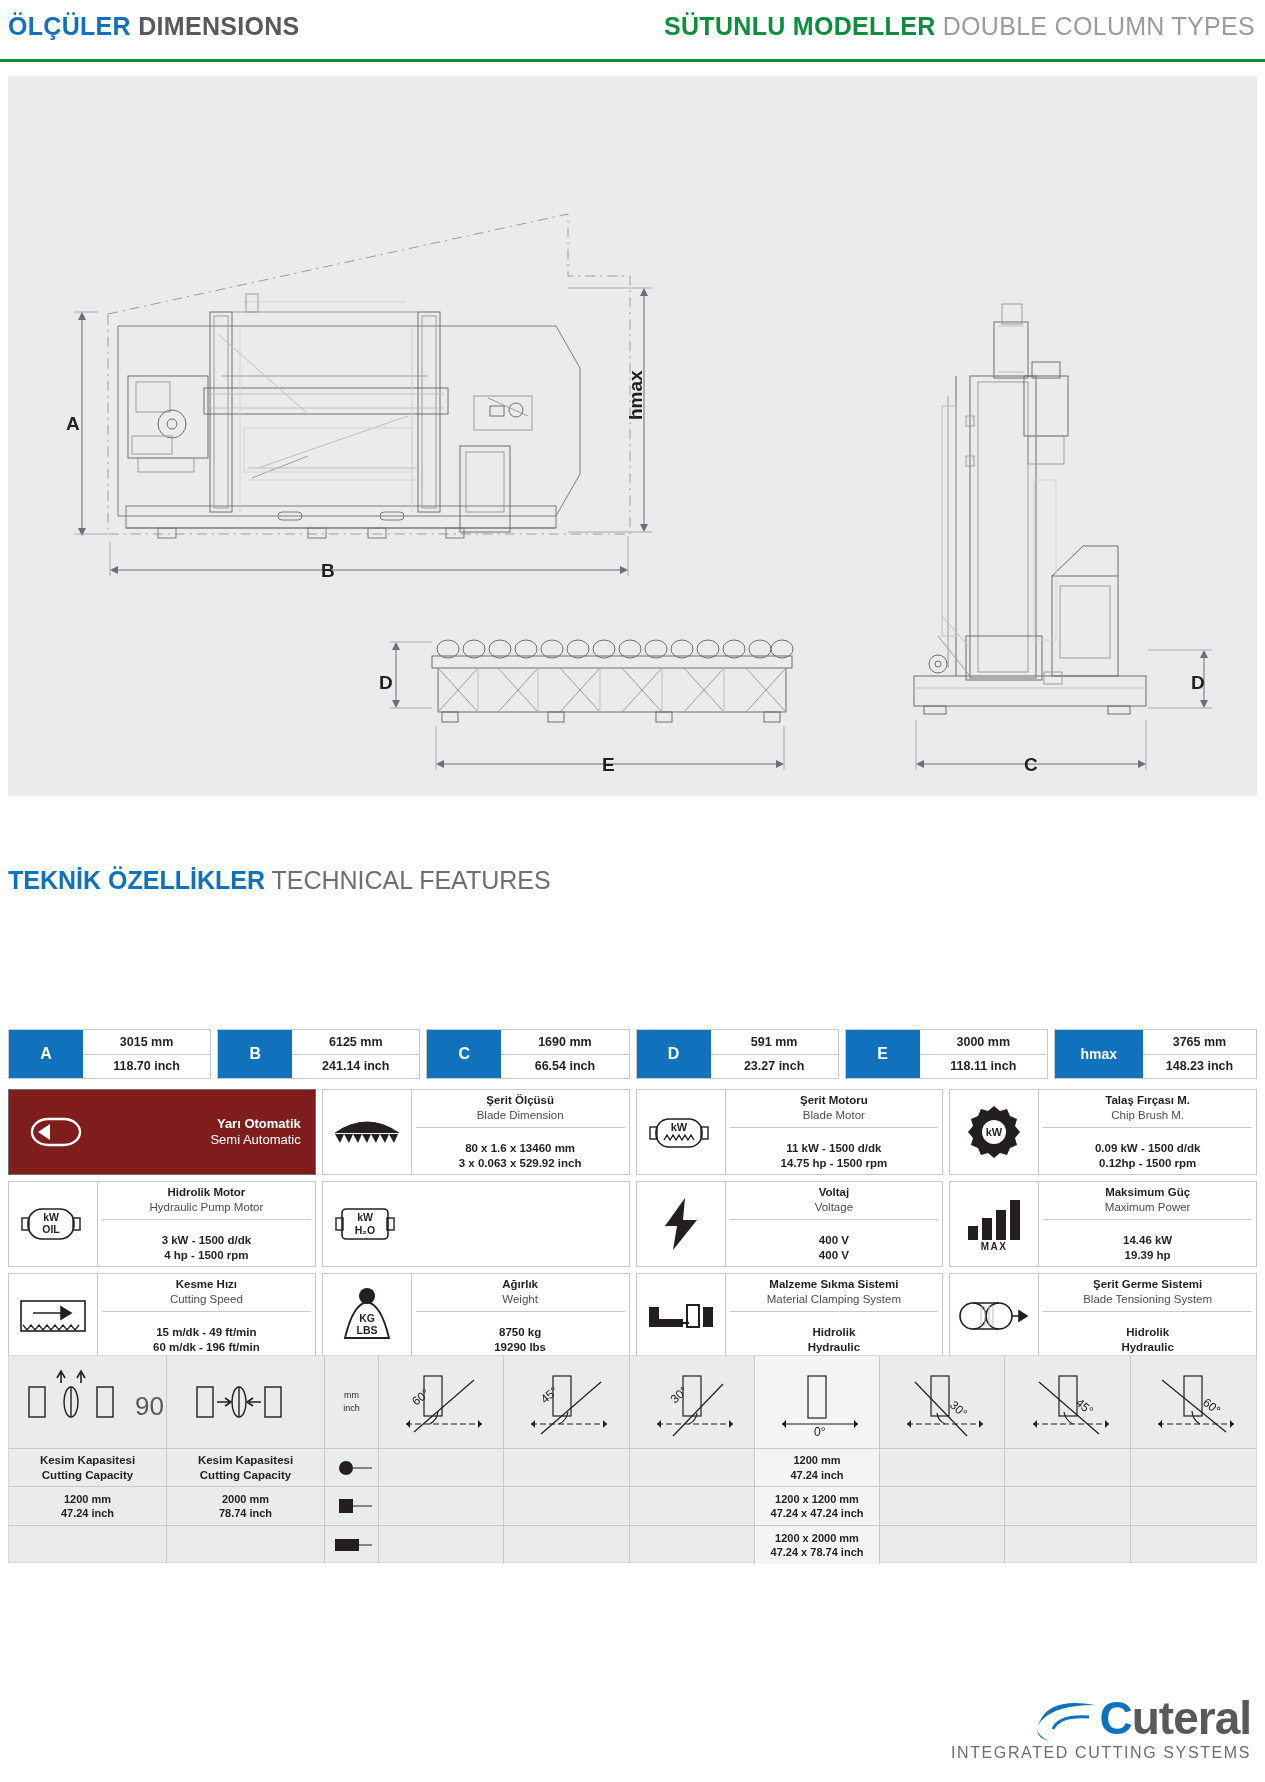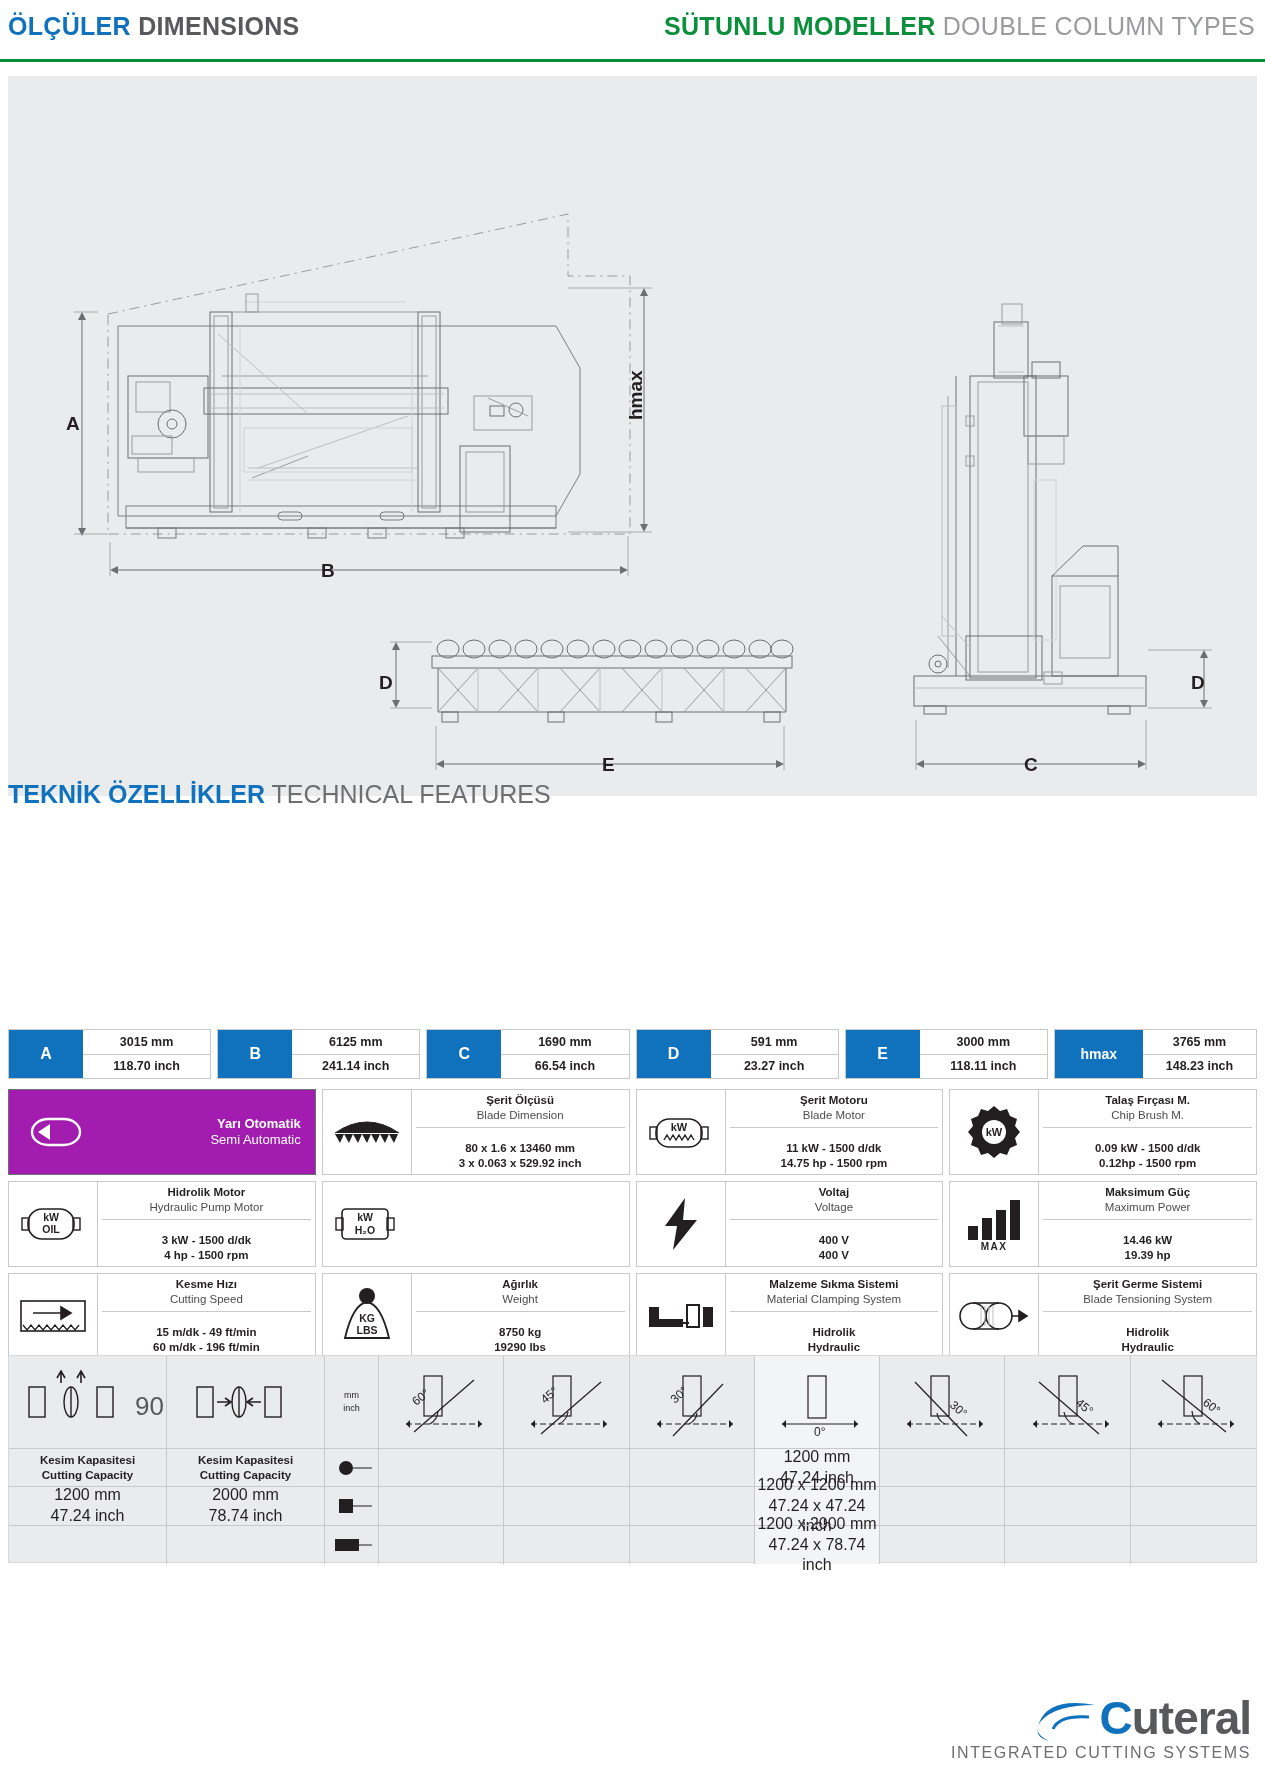--- a/index.html
+++ b/index.html
@@ -35,21 +35,21 @@
 
   
   .drawing {
     position: absolute; left: 8px; top: 76px; width: 1249px; height: 720px;
     background: #e9ebec;
   }
   .drawing svg { display:block; }
 
   
   .section-title {
-    position: absolute; left: 8px; top: 780px; font-size: 25px; white-space: nowrap;
+    position: absolute; left: 8px; top: 866px; font-size: 25px; white-space: nowrap;
   }
   .section-title .t1 { color: #1072bd; font-weight: bold; }
   .section-title .t2 { color: #6d6e71; font-weight: normal; }
 
   
   .dim-row {
     position: absolute; left: 8px; top: 1029px; width: 1249px; height: 50px;
     display: flex; gap: 6px;
   }
   .dim-cell {
@@ -69,21 +69,21 @@
 
   
   .feat-grid {
     position: absolute; left: 8px; top: 1089px; width: 1249px;
     display: grid; grid-template-columns: repeat(4, 1fr); gap: 6px;
   }
   .feat {
     border: 1px solid #c7c9cb; background:#fff; height: 86px;
     display: flex; align-items: stretch;
   }
-  .feat.dark { background: #a21caf; border-color:#6d6e71; }
+  .feat.dark { background: #7f1d1d; border-color:#6d6e71; }
   .feat-icon {
     width: 88px; flex: none; display:flex; align-items:center; justify-content:center;
   }
   .feat-body {
     flex: 1; display: flex; flex-direction: column; align-items:center; justify-content:center;
     padding: 2px 4px; text-align:center; border-left: 1px solid #c7c9cb;
   }
   .feat.dark .feat-body { border-left: none; color:#fff; justify-content:center; align-items:flex-end; padding-right:14px; }
   .feat-title { font-size: 11.5px; line-height: 1.25; font-weight: bold; color:#231f20; }
   .feat-sub { font-size: 11.5px; line-height: 1.25; color:#4d4d4f; }
@@ -97,21 +97,21 @@
     background: #e9ebec; border: 1px solid #d6d8da;
   }
   .cap-grid { display: grid; grid-template-columns: 158px 158px 54px repeat(7, 1fr); height: 100%; }
   .cap-col { border-right: 1px solid #c7c9cb; display:flex; flex-direction:column; }
   .cap-col:last-child { border-right: none; }
   .cap-head { height: 92px; display:flex; align-items:center; justify-content:center; position: relative; }
   .cap-r1 { height: 38px; border-top: 1px solid #c7c9cb; display:flex; align-items:center; justify-content:center; text-align:center; }
   .cap-r2 { height: 39px; border-top: 1px solid #c7c9cb; display:flex; align-items:center; justify-content:center; text-align:center; }
   .cap-r3 { height: 39px; border-top: 1px solid #c7c9cb; display:flex; align-items:center; justify-content:center; text-align:center; }
   .cap-lbl { font-size: 11.5px; line-height:1.3; font-weight:bold; }
-  .cap-val { font-size: 16px; line-height:1.3; font-weight:normal; }
+  .cap-val { font-size: 11px; line-height:1.3; font-weight:bold; }
   .cap-col.sel { background: #f3f4f5; }
   .cap-unit { font-size: 9px; line-height: 1.4; text-align:center; color:#231f20; }
 
   
   .logo {
     position: absolute; right: 14px; bottom: 20px; text-align: right;
   }
   .logo-word { font-size: 46px; font-weight: bold; color: #58595b; letter-spacing: -1px; line-height:1; }
   .logo-word .c { color: #1072bd; }
   .logo-sub { font-size: 16px; letter-spacing: 1.6px; color: #6d6e71; margin-top: 3px; }

